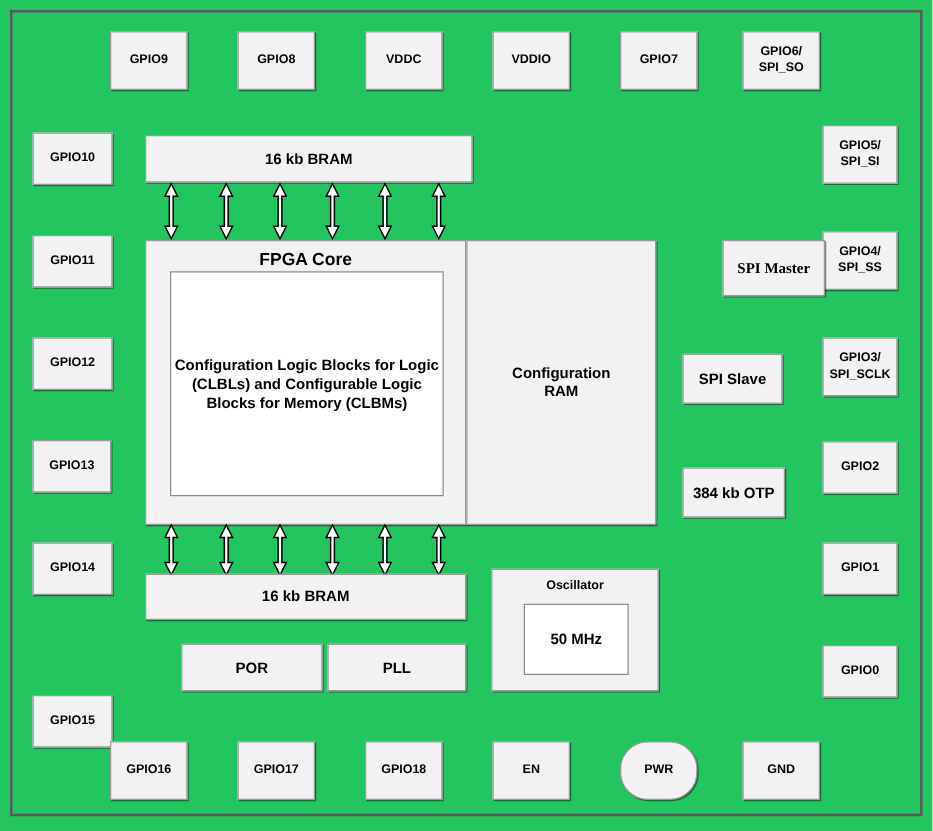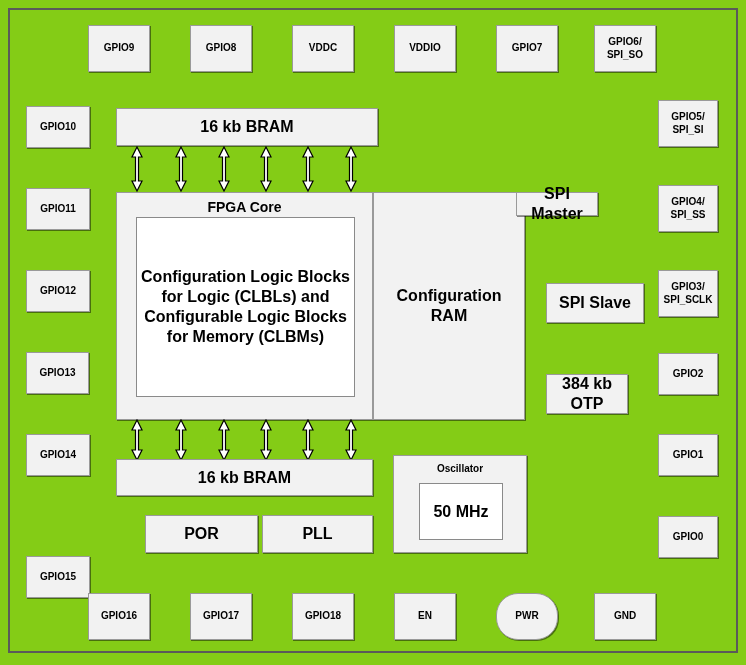--- a/index.html
+++ b/index.html
@@ -4,21 +4,21 @@
 <style>
   html, body {
     margin: 0;
     padding: 0;
     background: #ffffff;
   }
   #chip-diagram {
     position: relative;
     width: 746px;
     height: 665px;
-    background: #84cc16;
+    background: #22c55e;
     font-family: "Liberation Sans", sans-serif;
     overflow: hidden;
   }
   .chip-frame {
     position: absolute;
     left: 8px;
     top: 8px;
     width: 730px;
     height: 645px;
     border: 2px solid #5a5a5a;
@@ -29,21 +29,21 @@
     position: absolute;
     background: #f2f2f2;
     border: 1px solid #9a9a9a;
     box-sizing: border-box;
     box-shadow: 1px 1px 0 rgba(0,0,0,0.45);
     display: flex;
     align-items: center;
     justify-content: center;
     text-align: center;
     color: #000000;
-    font-size: 16px;
+    font-size: 12px;
     font-weight: bold;
     line-height: 1.25;
     padding: 2px;
   }
   .blk.pin { font-size: 10px; }
   .blk.white { background: #ffffff; }
   .core {
     position: absolute;
     background: #f2f2f2;
     border: 1px solid #9a9a9a;
@@ -143,22 +143,22 @@
   </div>
 
   <div class="core" style="left:116px; top:192px; width:257px; height:228px;">
     <div class="core-label">FPGA Core</div>
     <div class="blk white" style="left:19px; top:24px; width:219px; height:180px; box-shadow:none; border-color:#8a8a8a;">Configuration Logic Blocks for Logic (CLBLs) and Configurable Logic Blocks for Memory (CLBMs)</div>
   </div>
 
   <div class="blk" style="left:373px; top:192px; width:152px; height:228px; white-space:pre-line;">Configuration
 RAM</div>
 
-  <div class="blk" style="left:516px; top:192px; width:82px; height:24px;">SPI Master</div>
-  <div class="blk" style="left:546px; top:283px; width:98px; height:40px;">SPI Slave</div>
+  <div class="blk" style="left:578px; top:192px; width:82px; height:45px;font-family:Liberation Serif, serif;">SPI Master</div>
+  <div class="blk" style="left:546px; top:283px; width:80px; height:40px;">SPI Slave</div>
   <div class="blk" style="left:546px; top:374px; width:82px; height:40px;">384 kb OTP</div>
 
   <div class="arrow" style="left:130px; top:419px; height:42px;">
     <svg width="14" height="42" viewBox="0 0 14 42">
         <path d="M7 1 L12 11 L8.5 11 L8.5 31 L12 31 L7 41 L2 31 L5.5 31 L5.5 11 L2 11 Z" fill="#ffffff" stroke="#000000" stroke-width="1.2"></path>
       </svg>
   </div>
   <div class="arrow" style="left:174px; top:419px; height:42px;">
     <svg width="14" height="42" viewBox="0 0 14 42">
         <path d="M7 1 L12 11 L8.5 11 L8.5 31 L12 31 L7 41 L2 31 L5.5 31 L5.5 11 L2 11 Z" fill="#ffffff" stroke="#000000" stroke-width="1.2"></path>

